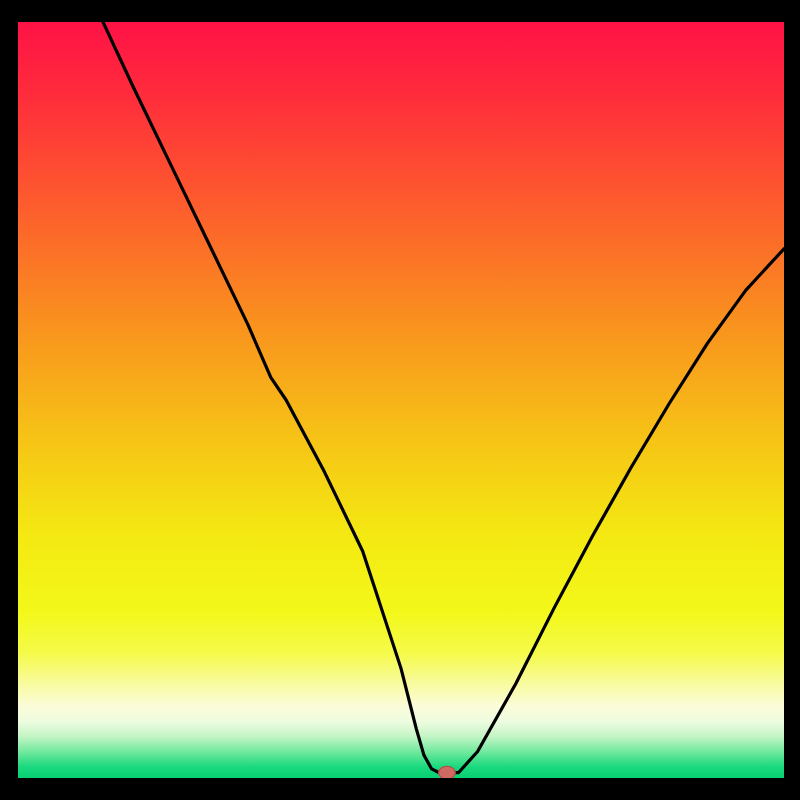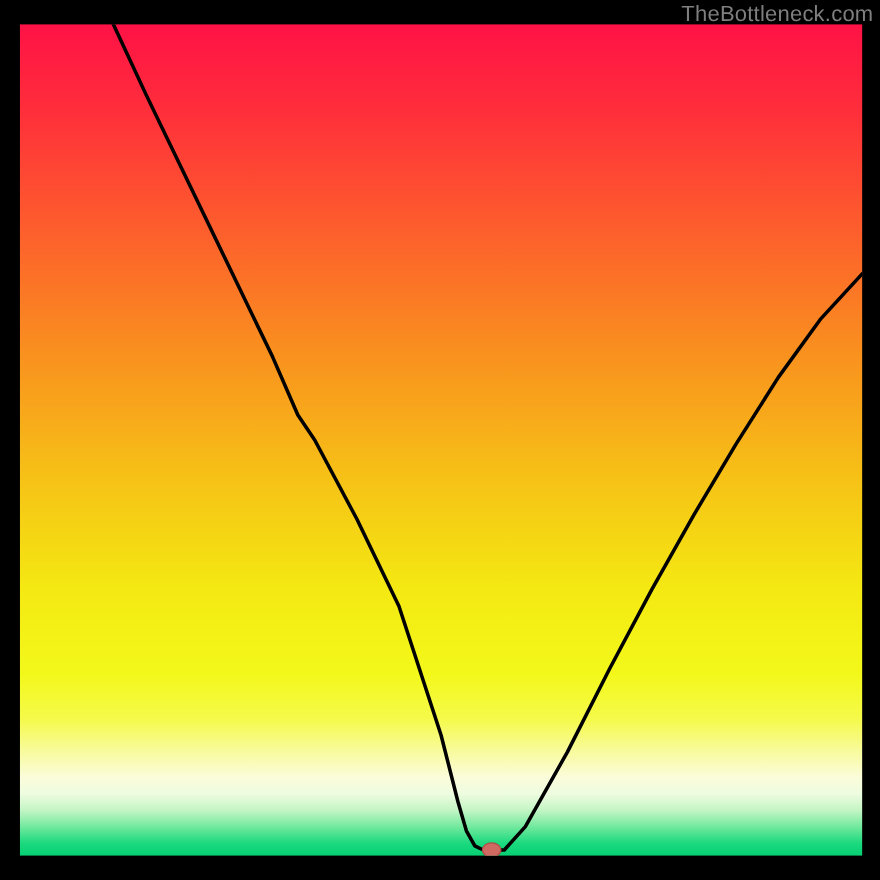--- a/index.html
+++ b/index.html
@@ -37,21 +37,20 @@
     font-size: 20px;
     font-weight: 500;
     letter-spacing: 0.2px;
     user-select: none;
   }
 </style>
 </head>
 <body>
 
 <div class="stage">
-  <div class="attribution">TheBottleneck.com</div>
 
   <div class="plot-wrap">
     <svg class="plot" viewBox="0 0 100 100" preserveAspectRatio="none">
       <defs>
         <linearGradient id="bg-grad" x1="0" y1="0" x2="0" y2="1">
             <stop offset="0%" stop-color="#ff1246"></stop>
             <stop offset="10%" stop-color="#ff2d3b"></stop>
             <stop offset="25%" stop-color="#fd5f2c"></stop>
             <stop offset="40%" stop-color="#f9921e"></stop>
             <stop offset="55.00000000000001%" stop-color="#f6c316"></stop>

